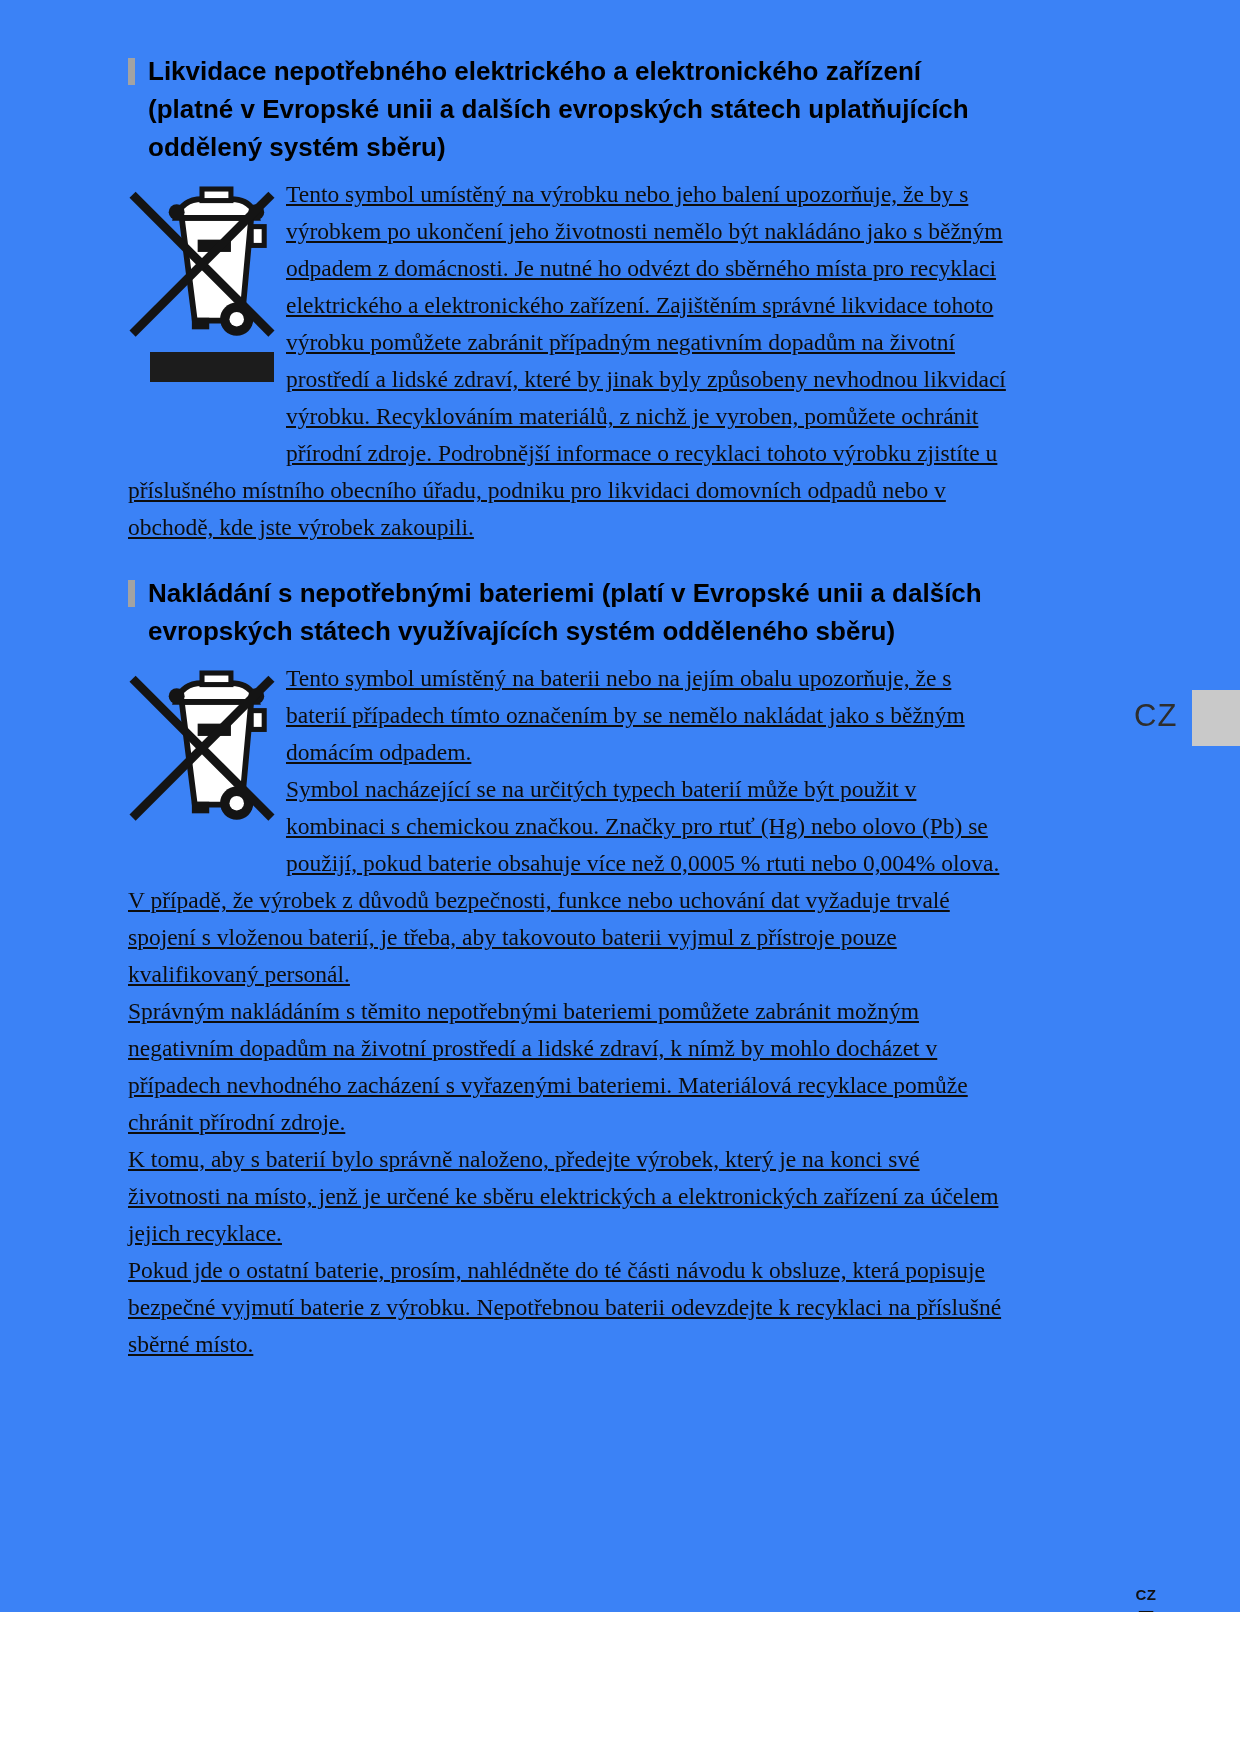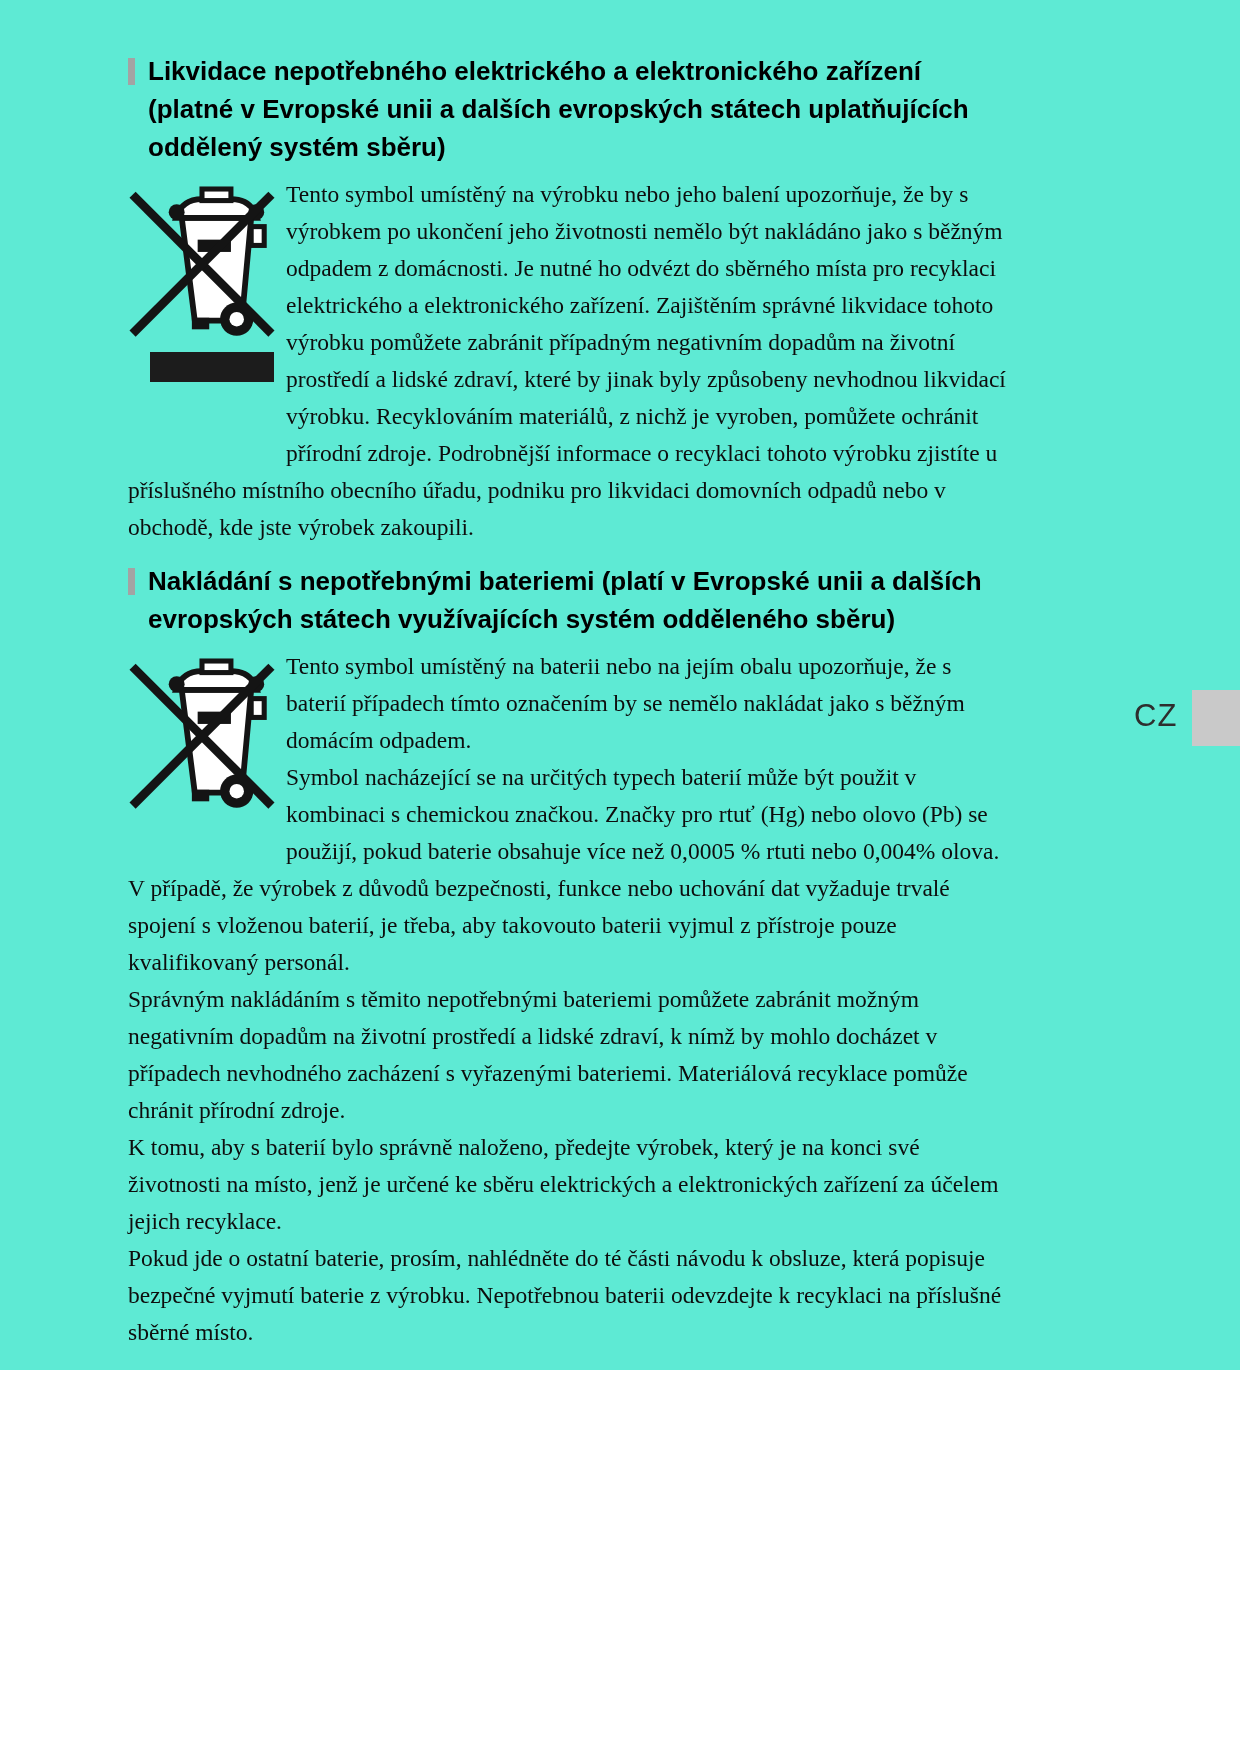--- a/index.html
+++ b/index.html
@@ -1,20 +1,20 @@
 <!DOCTYPE html>
 <html><head>
 <meta charset="utf-8">
 <style>
   * { margin:0; padding:0; box-sizing:border-box; }
   html,body { background:#ffffff; }
   .page {
     position:relative;
-    width:1240px; height:1370px;
-    background:#5eead4;
+    width:1240px; height:1612px;
+    background:#3b82f6;
     overflow:hidden;
     color:#111;
   }
   .content {
     position:absolute;
     left:128px; top:52px;
     width:884px;
   }
   .heading {
     position:relative;
@@ -44,22 +44,22 @@
     width:158px;
   }
   .fig1 { min-height:280px; }
   .fig2 { min-height:210px; }
   .bin-svg { display:block; width:148px; height:162px; }
   .blackbar {
     width:124px; height:30px;
     background:#1c1c1c;
     margin:14px 0 0 22px;
   }
-  .flow p { margin:0; }
-  .sec2 { margin-top:16px; }
+  .flow p { margin:0;text-decoration:underline; }
+  .sec2 { margin-top:28px; }
   .clear { clear:both; }
   .side-label {
     position:absolute;
     left:1134px; top:700px;
     font-family:"Liberation Sans", sans-serif;
     font-size:31px;
     line-height:31px;
     color:#2e2e2e;
     letter-spacing:1px;
   }

